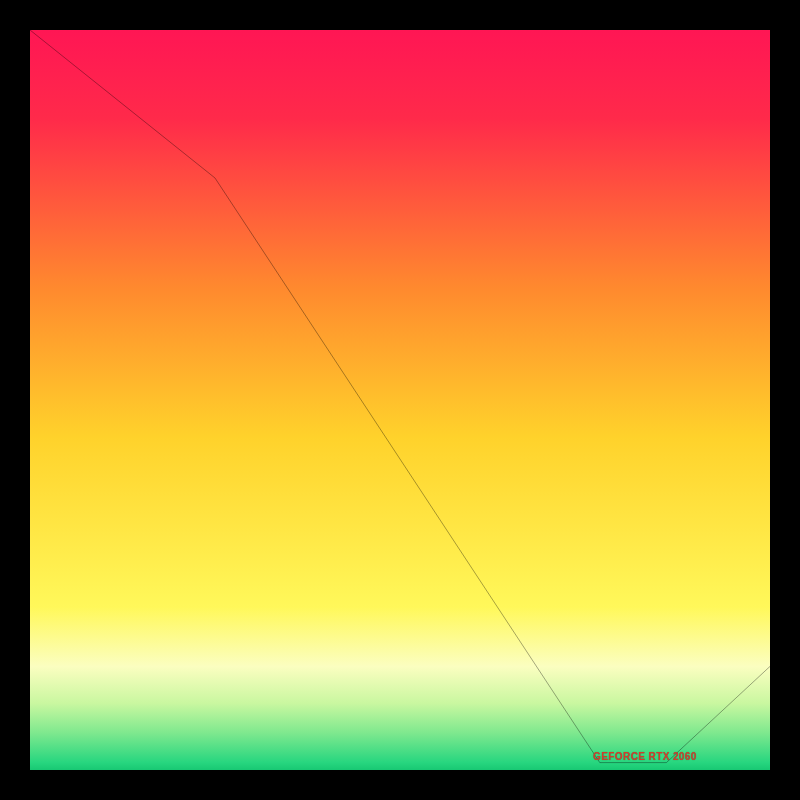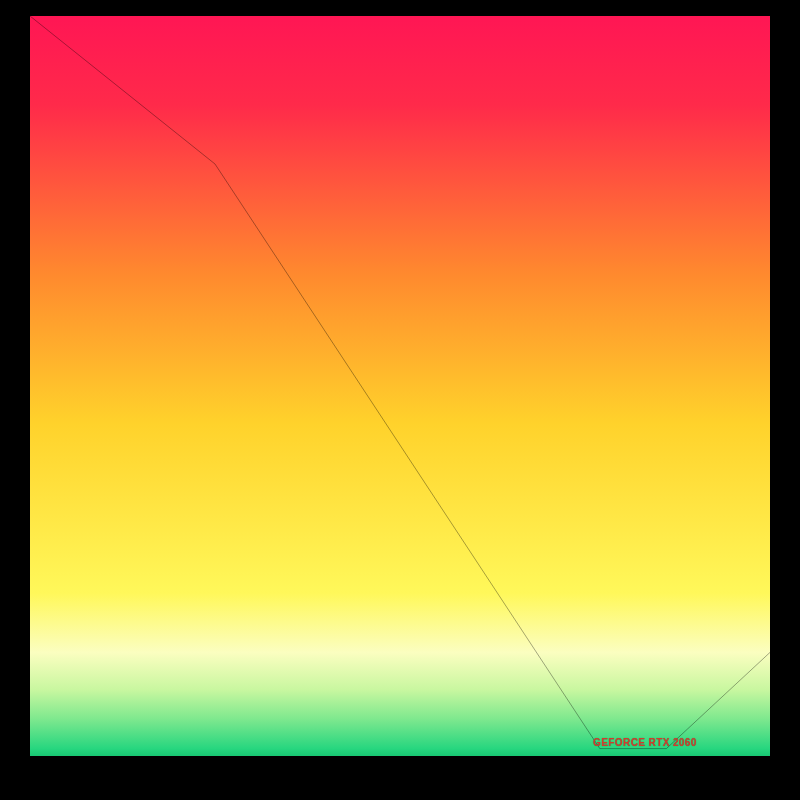--- a/index.html
+++ b/index.html
@@ -23,21 +23,21 @@
     right: 10px;
     color: #555;
     font-size: 22px;
     font-weight: bold;
     letter-spacing: 0.3px;
     user-select: none;
   }
   .plot-area {
     position: absolute;
     left: 30px;
-    top: 16px;
+    top: 30px;
     width: 740px;
     height: 740px;
     overflow: hidden;
   }
   .gradient {
     position: absolute;
     inset: 0;
   }
   svg.line {
     position: absolute;

